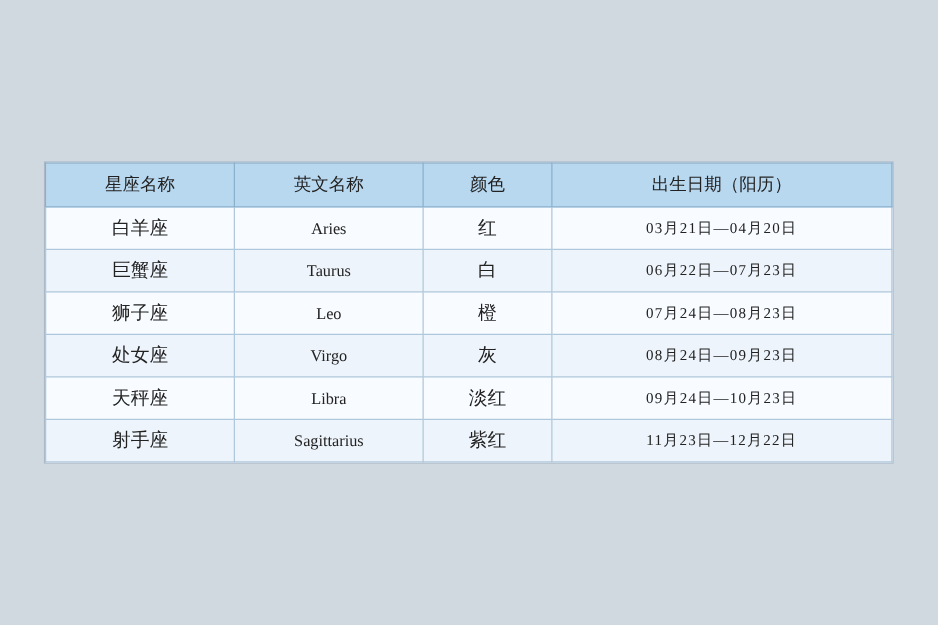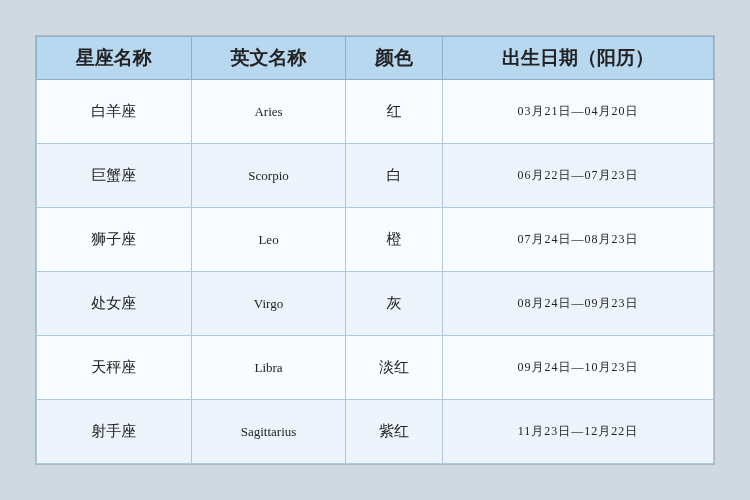--- a/index.html
+++ b/index.html
@@ -30,36 +30,36 @@
     }
 
     thead tr {
       background-color: #b8d8f0;
     }
 
     thead th {
       border: 1px solid #8ab0cc;
       padding: 8px 12px;
       text-align: center;
-      font-size: 19px;
-      font-weight: bold;
+      font-size: 14px;
+      font-weight: normal;
       color: #222;
     }
 
     tbody tr {
       background-color: #f8fbff;
     }
 
     tbody tr:nth-child(even) {
       background-color: #eef4fb;
     }
 
     tbody td {
       border: 1px solid #b0c8dc;
-      padding: 22px 12px;
+      padding: 7px 12px;
       text-align: center;
       font-size: 15px;
       color: #222;
     }
 
     td.english {
       font-family: "Times New Roman", serif;
       font-size: 13px;
     }
 
@@ -83,21 +83,21 @@
     </thead>
     <tbody id="table-body">
     <tr>
           <td>白羊座</td>
           <td class="english">Aries</td>
           <td>红</td>
           <td class="date">03月21日—04月20日</td>
         </tr>
         <tr>
           <td>巨蟹座</td>
-          <td class="english">Scorpio</td>
+          <td class="english">Taurus</td>
           <td>白</td>
           <td class="date">06月22日—07月23日</td>
         </tr>
         <tr>
           <td>狮子座</td>
           <td class="english">Leo</td>
           <td>橙</td>
           <td class="date">07月24日—08月23日</td>
         </tr>
         <tr>

